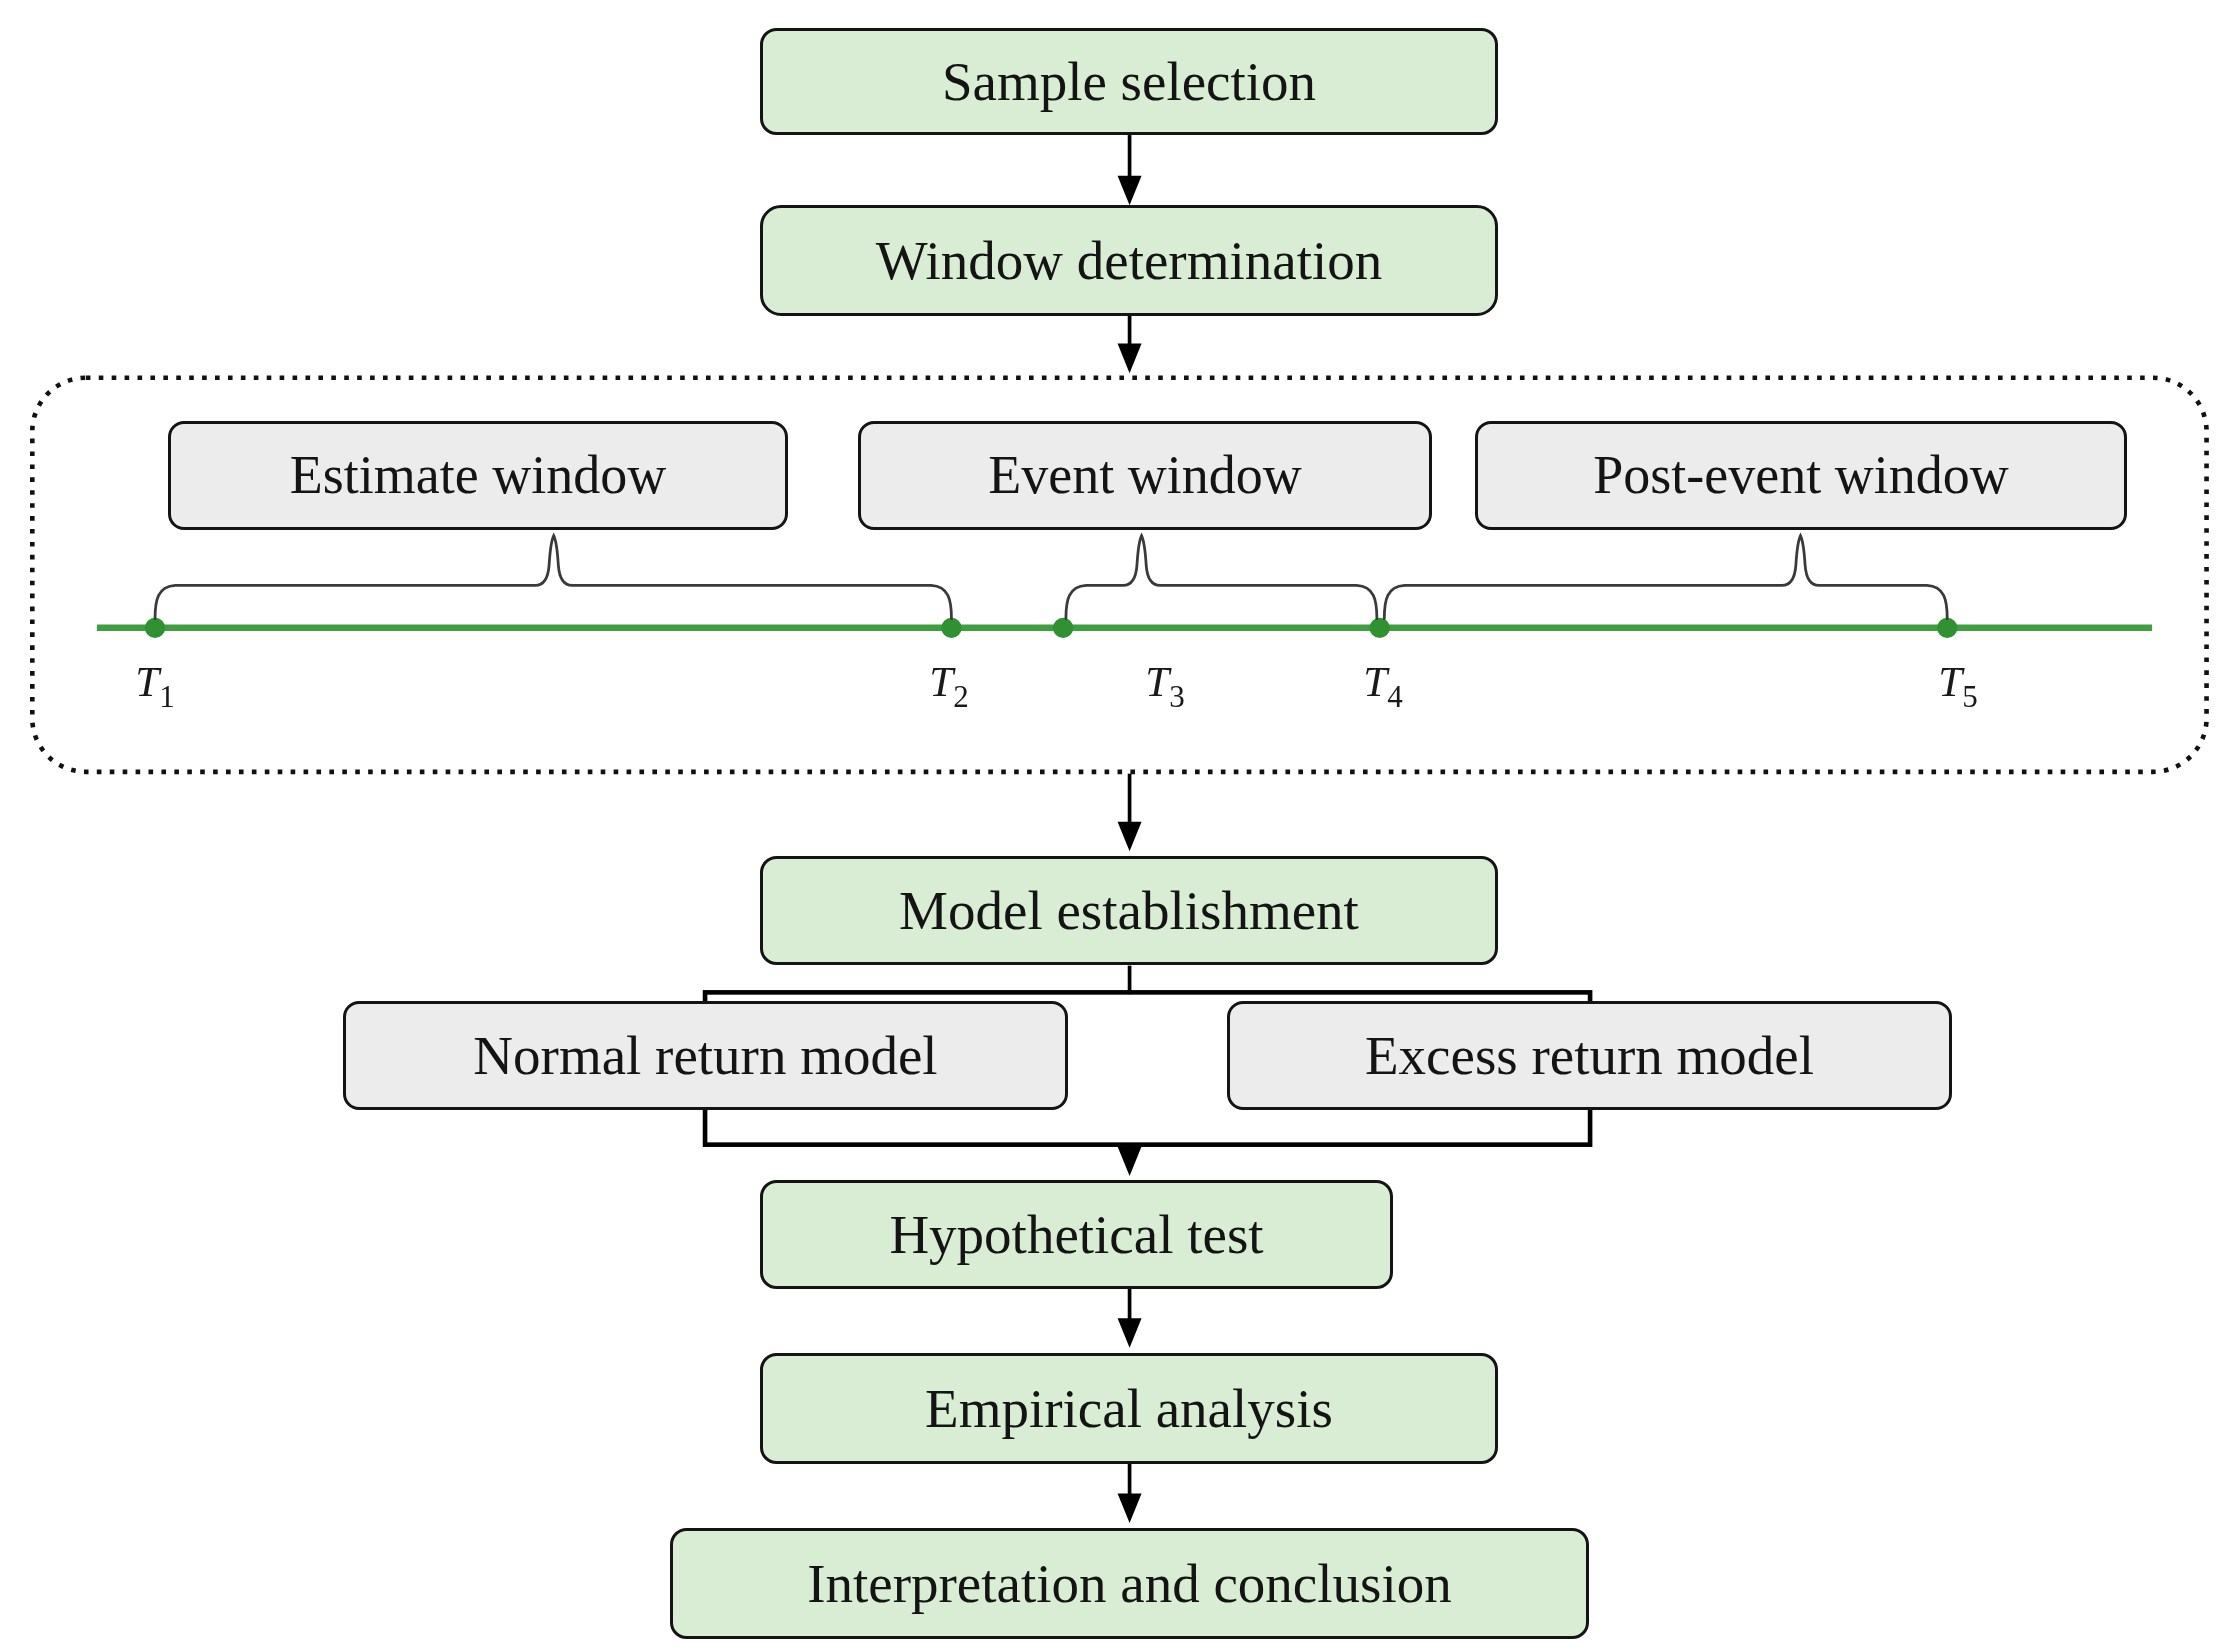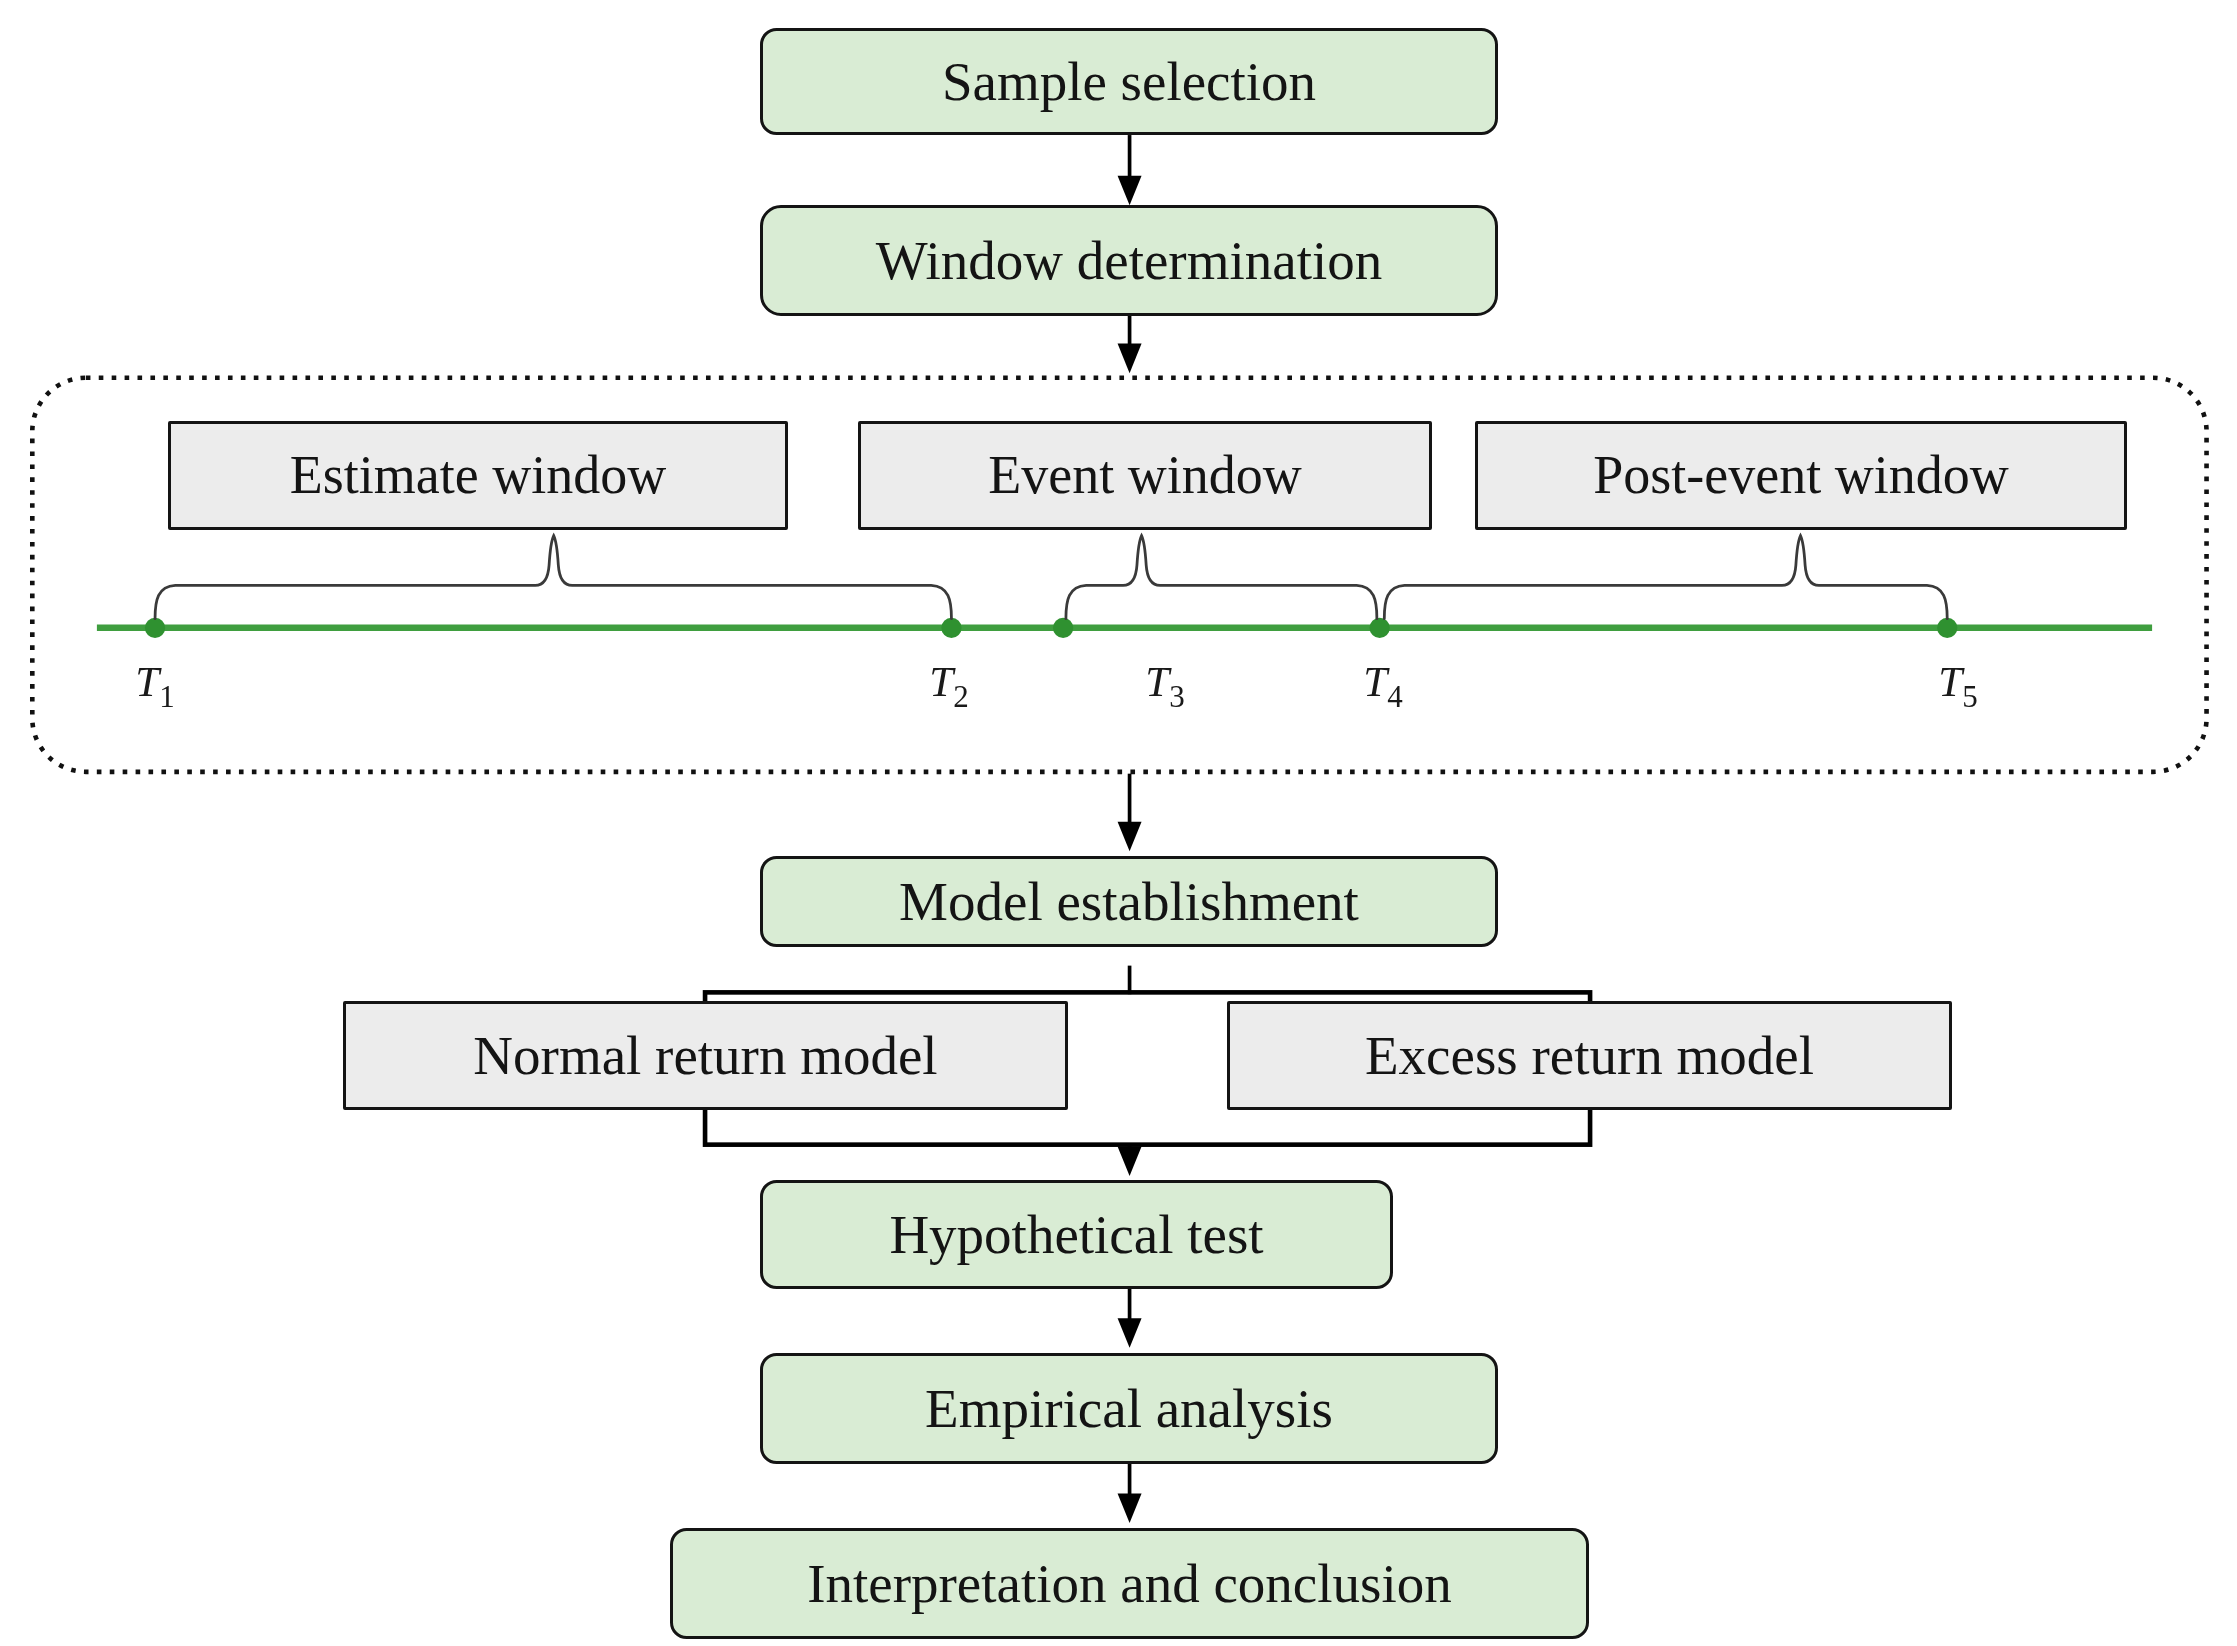--- a/index.html
+++ b/index.html
@@ -33,21 +33,21 @@
     line-height: 1.05;
     white-space: nowrap;
   }
   .node.green {
     background: #d9ecd4;
     border-radius: 16.6px;
     font-size: 55px;
   }
   .node.gray {
     background: #ececec;
-    border-radius: 2px;
+    border-radius: 16px;
     font-size: 54px;
   }
   .node.model {
     font-size: 55px;
   }
   .t-label {
     position: absolute;
     transform: translateX(-50%);
     font-size: 43px;
     font-style: italic;
@@ -60,21 +60,21 @@
     line-height: 0;
     vertical-align: -0.35em;
   }
 
   
   #sample-selection        { left: 760px;  top: 28px;   width: 738px; height: 107px; }
   #window-determination    { left: 760px;  top: 205px;  width: 738px; height: 111px; border-radius: 21px; }
   #estimate-window         { left: 168px;  top: 421px;  width: 620px; height: 109px; }
   #event-window            { left: 858px;  top: 421px;  width: 574px; height: 109px; }
   #post-event-window       { left: 1475px; top: 421px;  width: 652px; height: 109px; }
-  #model-establishment     { left: 760px;  top: 856px;  width: 738px; height: 91px; }
+  #model-establishment     { left: 760px;  top: 856px;  width: 738px; height: 109px; }
   #normal-return-model     { left: 343px;  top: 1001px; width: 725px; height: 109px; }
   #excess-return-model     { left: 1227px; top: 1001px; width: 725px; height: 109px; }
   #hypothetical-test       { left: 760px;  top: 1180px; width: 633px; height: 109px; }
   #empirical-analysis      { left: 760px;  top: 1353px; width: 738px; height: 111px; }
   #interpretation-conclusion { left: 670px; top: 1528px; width: 919px; height: 111px; }
 
   #t1 { left: 155px;  top: 657px; }
   #t2 { left: 949px; top: 657px; }
   #t3 { left: 1165px; top: 657px; }
   #t4 { left: 1383px; top: 657px; }

